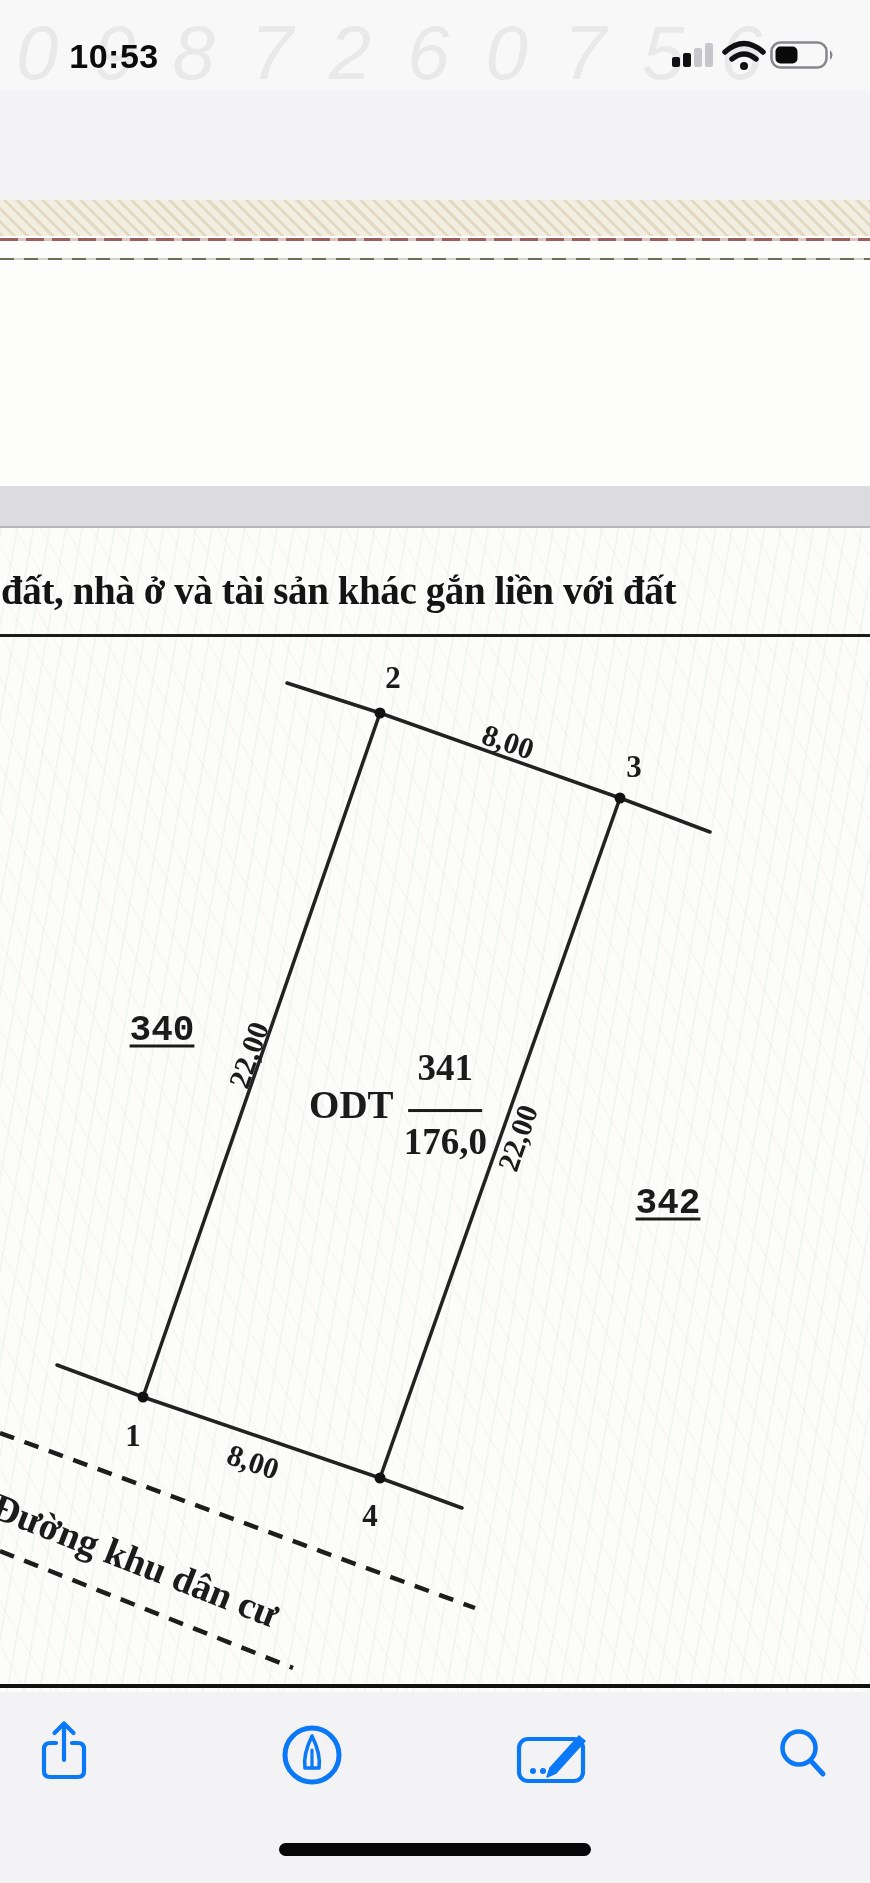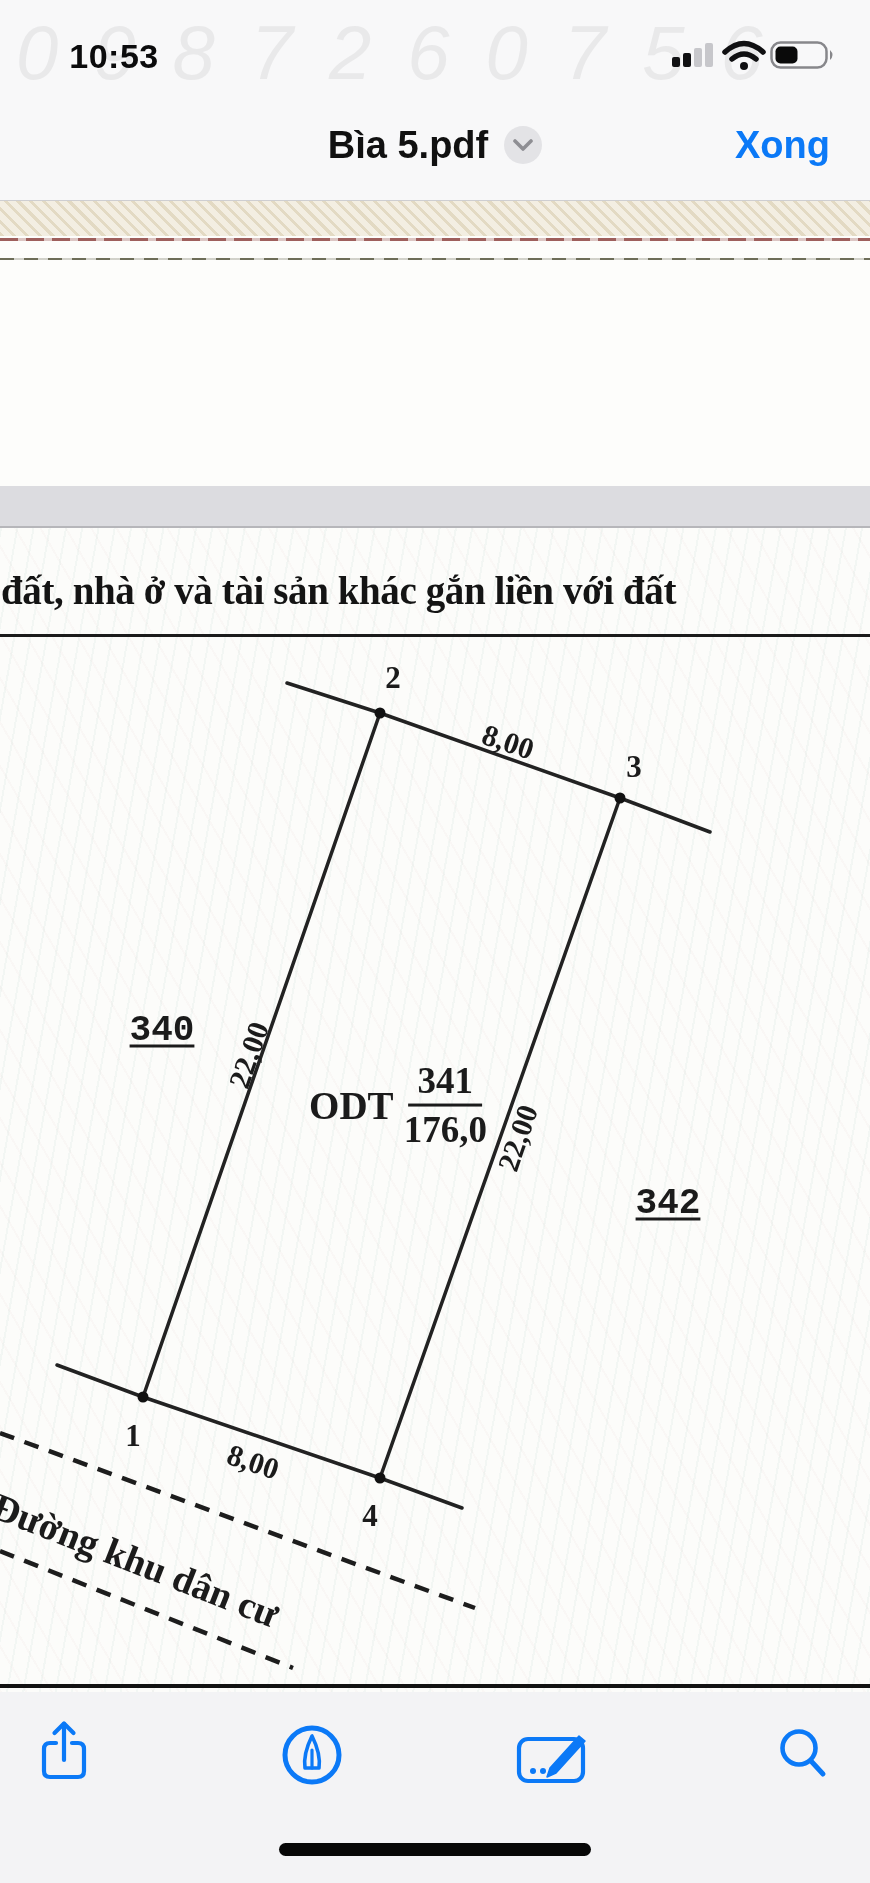--- a/index.html
+++ b/index.html
@@ -45,22 +45,22 @@
     white-space:nowrap;transform:translate(-50%,-50%);}
   .pt{font-size:31px;}
   .dim{font-size:30px;}
   .rot19{transform:translate(-50%,-50%) rotate(19deg);}
   .rotL{transform:translate(-50%,-50%) rotate(-71deg);}
   .neighbor{font-size:36px;text-decoration:underline;text-underline-offset:5px;text-decoration-thickness:2.5px;font-family:Liberation Mono, monospace;}
   .odt-group{position:absolute;left:398px;top:577px;transform:translate(-50%,-50%);
     display:flex;align-items:center;gap:10px;font-family:"Liberation Serif",serif;font-weight:700;color:#1b1b1b;}
   .odt-code{font-size:39px;}
   .frac{display:flex;flex-direction:column;align-items:center;font-size:37px;line-height:1.08;}
-  .frac-top{border-bottom:3px solid #1b1b1b;padding:0 9px 3px;}
-  .frac-bottom{padding-top:3px;text-align:right;}
+  .frac-top{border-bottom:3px solid #1b1b1b;padding:0 9px 21px;}
+  .frac-bottom{padding-top:10px;text-align:right;}
   .road-label{position:absolute;left:2px;top:956px;transform:rotate(21.5deg);transform-origin:0 0;
     font-family:"Liberation Serif",serif;font-weight:700;font-size:38px;color:#1b1b1b;white-space:nowrap;}
   .page-bottom-line{position:absolute;left:0;top:1156px;width:870px;height:4px;background:#121212;}
   
   .toolbar{position:absolute;left:0;top:1692px;width:870px;height:191px;background:#f3f3f5;}
   .tool-btn{position:absolute;background:none;border:none;padding:0;cursor:pointer;}
   .home-indicator{position:absolute;left:279px;top:151px;width:312px;height:13px;border-radius:7px;background:#070707;}
 </style>
 </head>
 <body>
@@ -81,29 +81,20 @@
     <path d="M3 12 Q22 -5 41 12" fill="none" stroke="#101012" stroke-width="5.5" stroke-linecap="round"></path>
     <path d="M10 19 Q22 9 34 19" fill="none" stroke="#101012" stroke-width="5.5" stroke-linecap="round"></path>
     <circle cx="22" cy="26" r="4" fill="#101012"></circle>
   </svg>
   <svg class="icon-abs" style="left:770px;top:41px;z-index:7" width="66" height="28" viewBox="0 0 66 28">
     <rect x="1.5" y="1.5" width="55" height="25" rx="9" fill="none" stroke="#87878b" stroke-width="2.5"></rect>
     <rect x="5.5" y="5.5" width="22" height="17" rx="5" fill="#0a0a0a"></rect>
     <path d="M60 9 Q65 14 60 19 Z" fill="#87878b"></path>
   </svg>
 
-  <div class="navbar">
-    <span class="doc-title">Bìa 5.pdf</span>
-    <span class="chev-circle">
-      <svg width="20" height="13" viewBox="0 0 20 13">
-        <path d="M2 2 L10 10 L18 2" fill="none" stroke="#8e8e93" stroke-width="3.6" stroke-linecap="round" stroke-linejoin="round"></path>
-      </svg>
-    </span>
-    <button class="done-btn">Xong</button>
-  </div>
 
   <div class="page1">
     <div class="deco-band"></div>
     <div class="line-red"></div>
     <div class="line-olive"></div>
   </div>
 
   <div class="page-gap"></div>
 
   <div class="page2">

